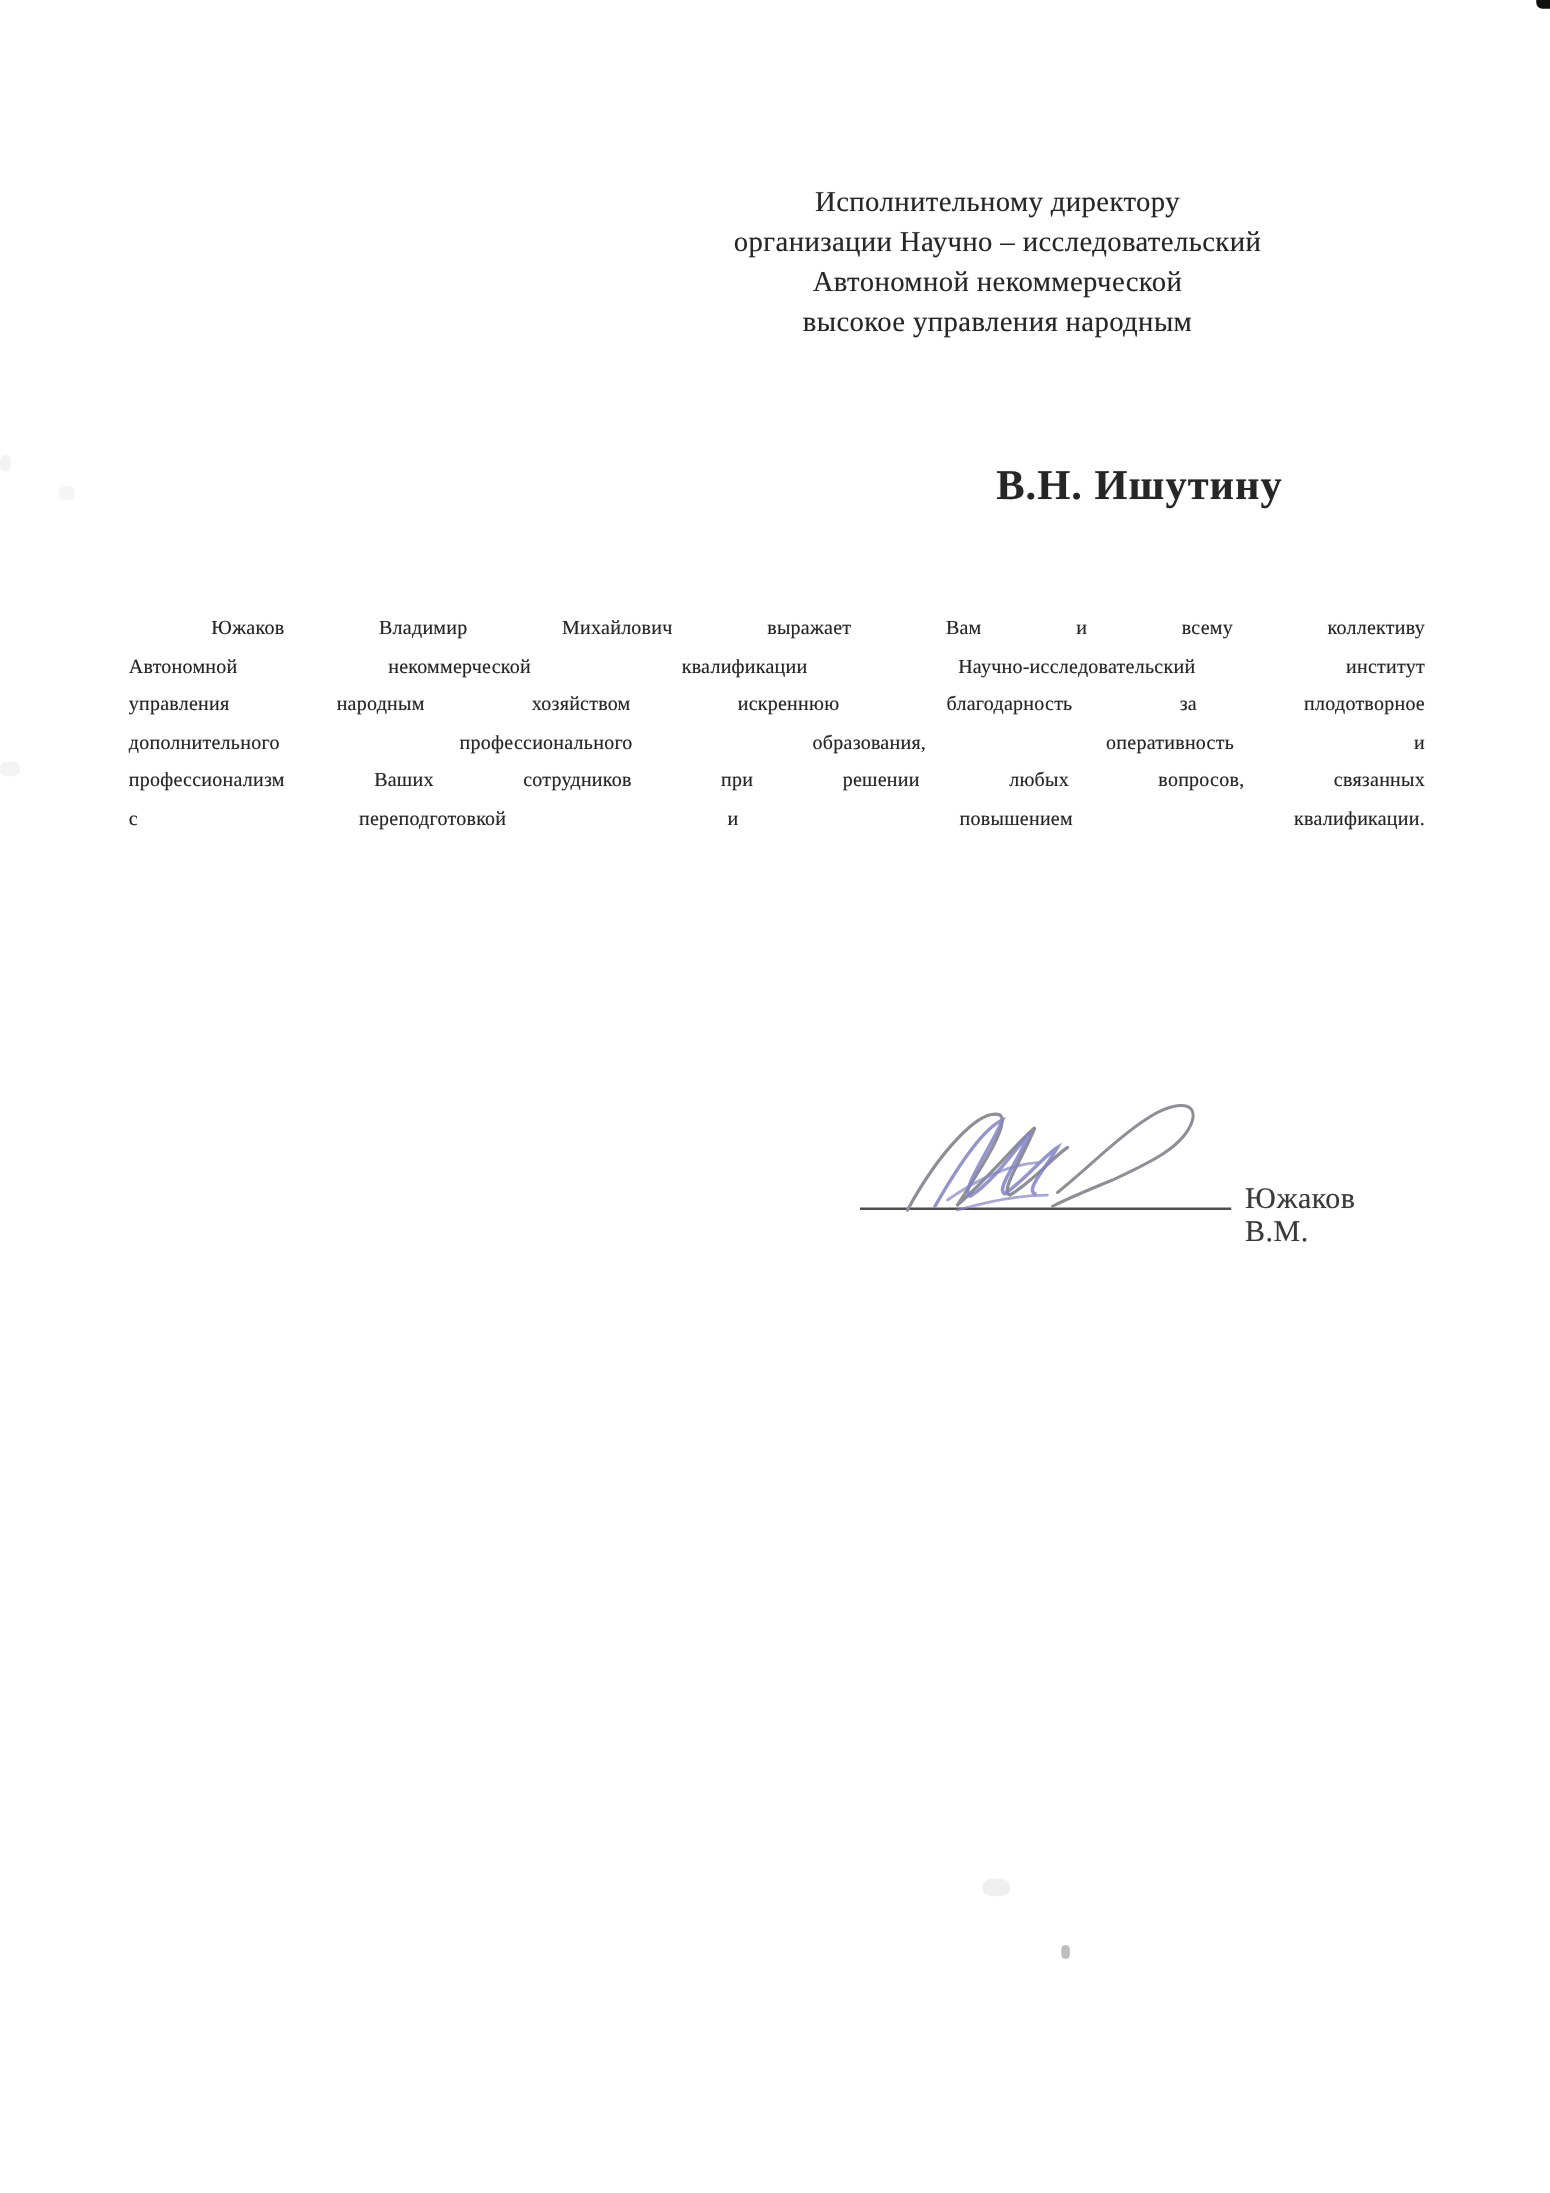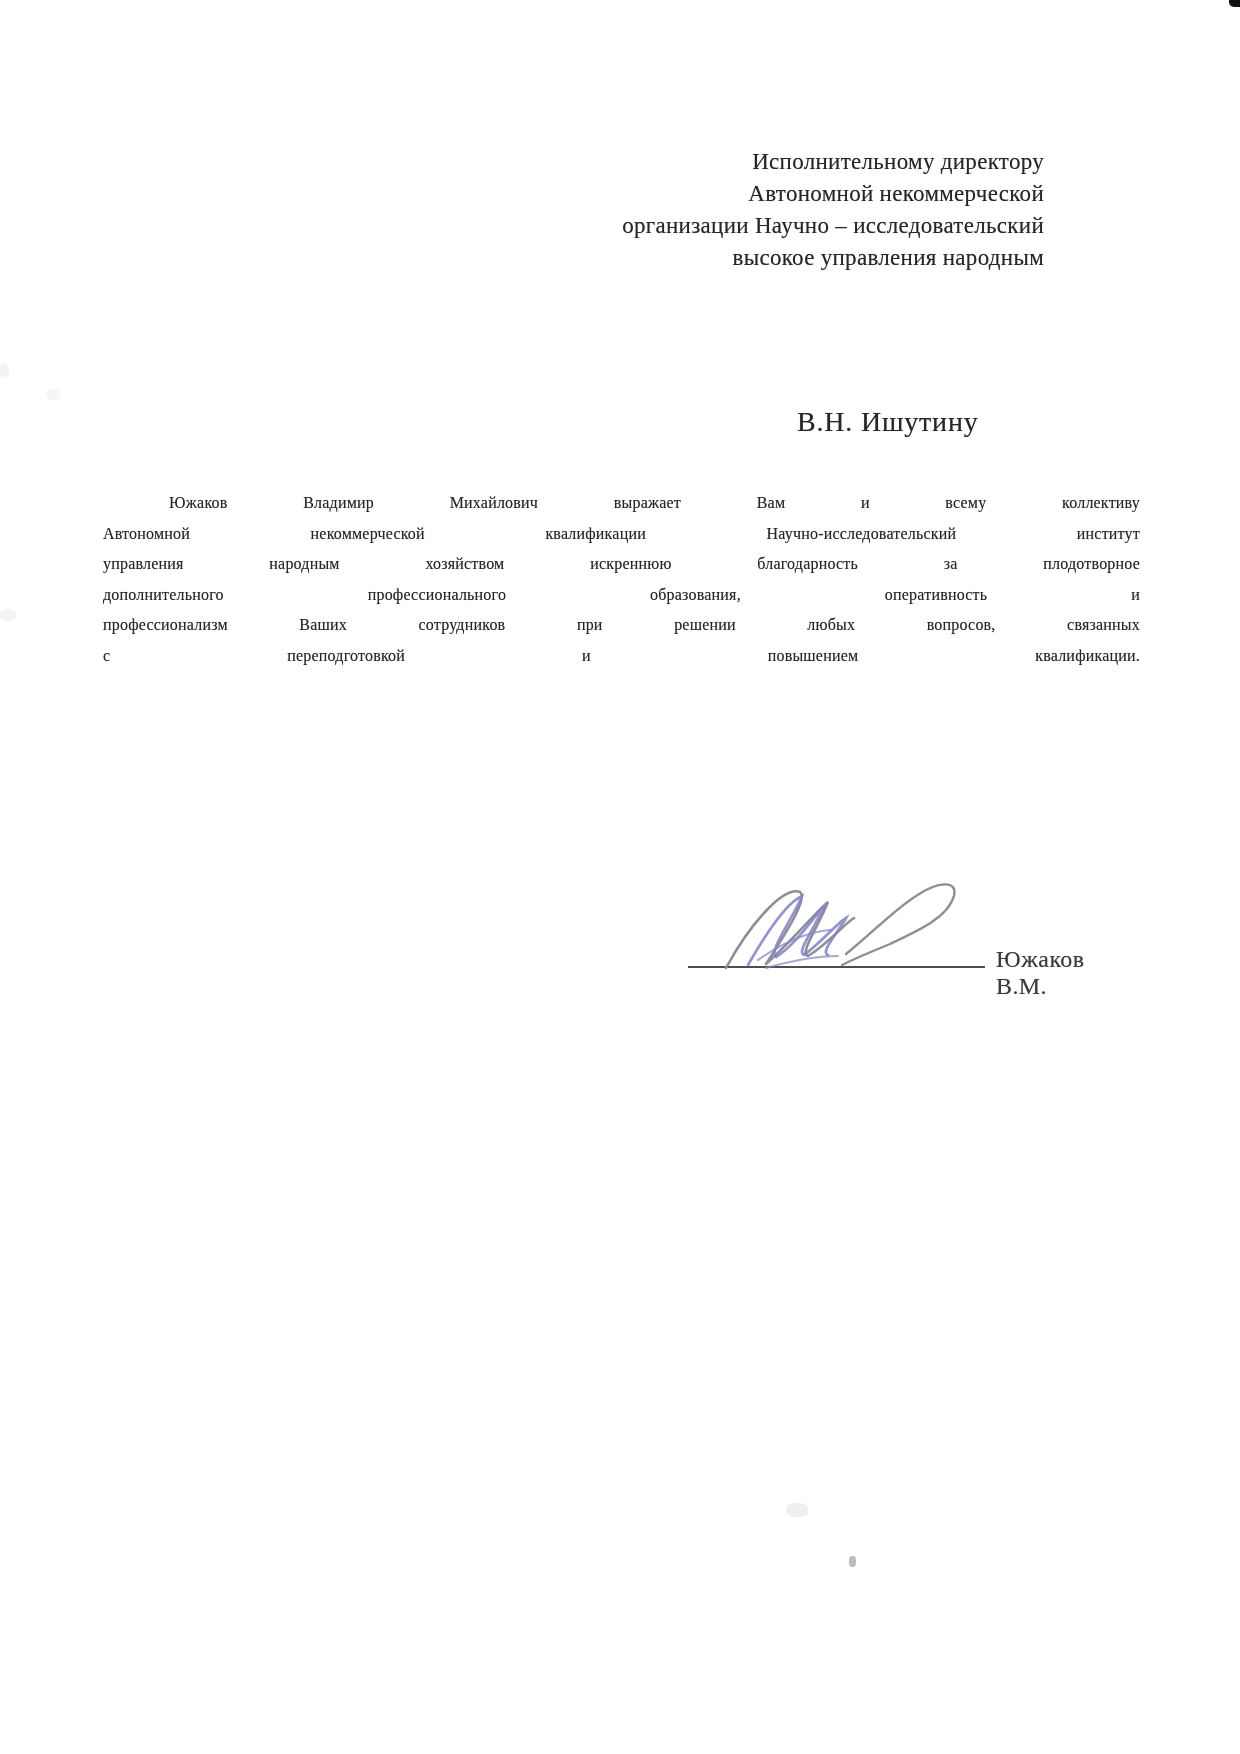--- a/index.html
+++ b/index.html
@@ -20,33 +20,33 @@
   .txt {
     text-shadow: 0 0 0.7px rgba(40,40,40,0.45);
   }
 
   
   .addressee {
     position: absolute;
     left: 552px;
     top: 146px;
     width: 492px;
-    text-align: right;
+    text-align: center;
     font-size: 23px;
     line-height: 32px;
     letter-spacing: 0.3px;
   }
 
   
   .recipient {
     position: absolute;
     left: 797px;
-    top: 406px;
-    font-size: 28px;
-    font-weight: normal;
+    top: 370px;
+    font-size: 34px;
+    font-weight: bold;
     letter-spacing: 0.8px;
   }
 
   
   .body-par {
     position: absolute;
     left: 103px;
     top: 488px;
     width: 1037px;
     font-size: 16px;
@@ -117,22 +117,22 @@
   .smudge.d { left: 47px;  top: 389px;  width: 13px; height: 11px; background: #f5f5f5; }
   .smudge.e { left: 0px;   top: 609px;  width: 16px; height: 12px; background: #f3f3f3; }
 </style>
 </head>
 <body>
 
 <div class="page">
 
   <div class="addressee txt">
     <div class="addr-line">Исполнительному директору</div>
+    <div class="addr-line">организации Научно – исследовательский</div>
     <div class="addr-line">Автономной некоммерческой</div>
-    <div class="addr-line">организации Научно – исследовательский</div>
     <div class="addr-line">высокое управления народным</div>
   </div>
 
   <div class="recipient txt">В.Н. Ишутину</div>
 
   <div class="body-par txt">
     <div class="body-line indent">Южаков Владимир Михайлович выражает Вам и всему коллективу</div>
     <div class="body-line">Автономной некоммерческой квалификации Научно-исследовательский институт</div>
     <div class="body-line">управления народным хозяйством искреннюю благодарность за плодотворное</div>
     <div class="body-line">дополнительного профессионального образования, оперативность и</div>

